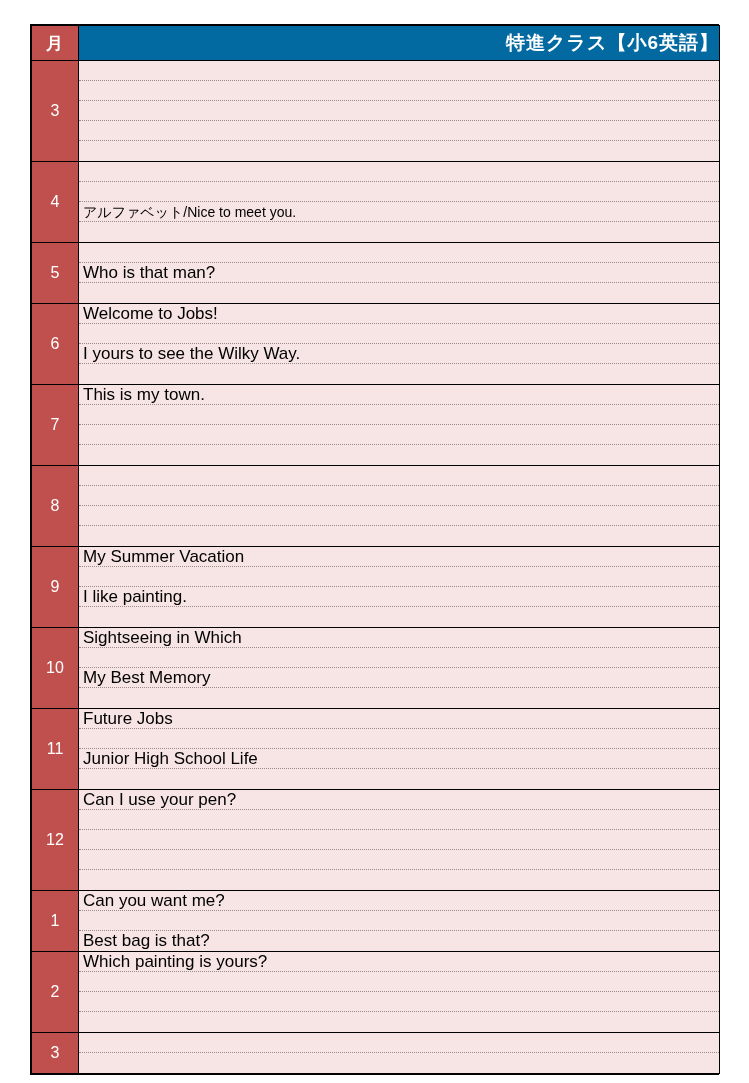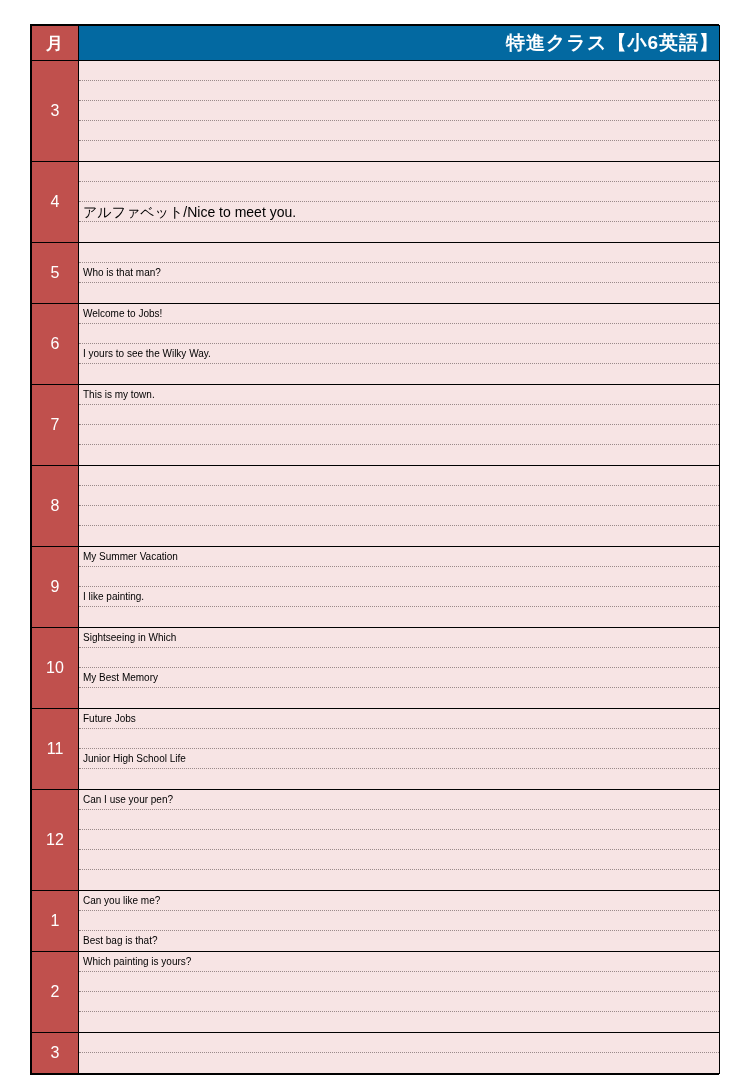--- a/index.html
+++ b/index.html
@@ -75,21 +75,21 @@
   .lines {
     position: relative;
     width: 100%;
     height: 100%;
   }
   .line {
     height: 20px;
     line-height: 20px;
     box-sizing: border-box;
     border-bottom: 1px dotted #9a8a8a;
-    font-size: 10px;
+    font-size: 17px;
     color: #000000;
     padding-left: 4px;
     white-space: nowrap;
     overflow: hidden;
     font-family: "Liberation Sans", sans-serif;
   }
   .line.jp {
     font-size: 14px;
   }
   .line:last-child {
@@ -220,21 +220,21 @@
               <div class="line"><span class="txt"></span></div>
               <div class="line"><span class="txt"></span></div>
               <div class="line"><span class="txt"></span></div>
             </div>
           </td>
         </tr>
         <tr>
           <td class="month-cell">1</td>
           <td class="content-cell">
             <div class="lines">
-              <div class="line"><span class="txt">Can you like me?</span></div>
+              <div class="line"><span class="txt">Can you want me?</span></div>
               <div class="line"><span class="txt"></span></div>
               <div class="line"><span class="txt">Best bag is that?</span></div>
             </div>
           </td>
         </tr>
         <tr>
           <td class="month-cell">2</td>
           <td class="content-cell">
             <div class="lines">
               <div class="line"><span class="txt">Which  painting is yours?</span></div>

